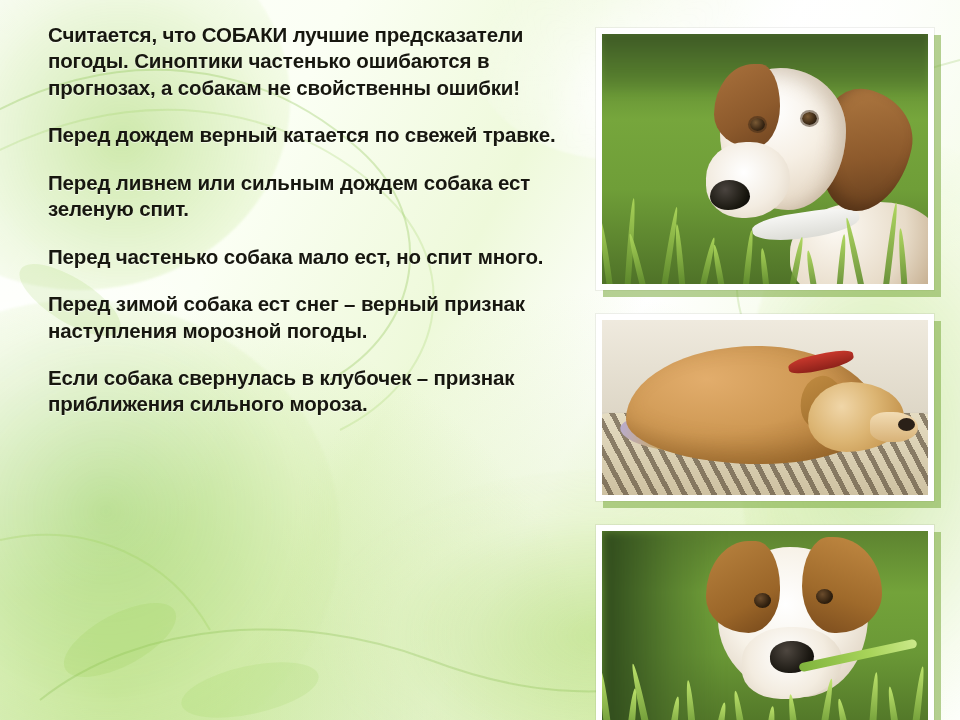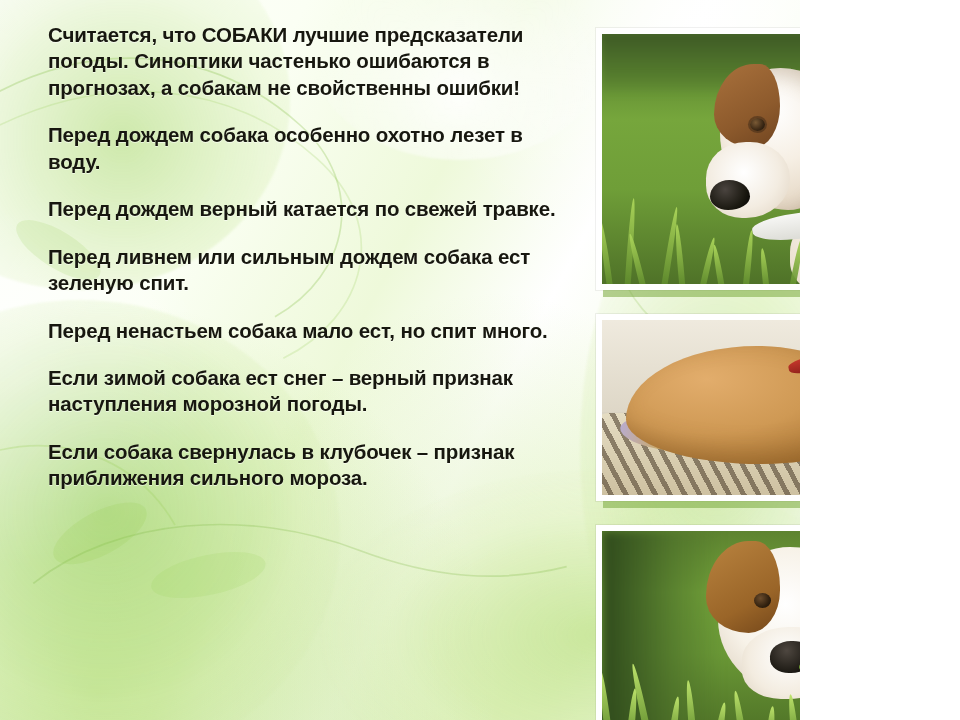--- a/index.html
+++ b/index.html
@@ -9,21 +9,21 @@
   body {
     width: 960px;
     height: 720px;
     overflow: hidden;
     font-family: "Liberation Sans", sans-serif;
     background: #ffffff;
   }
 
   .slide {
     position: relative;
-    width: 800px;
+    width: 960px;
     height: 720px;
     overflow: hidden;
     background:
       radial-gradient(circle at 88% 4%, rgba(255,255,255,0.85) 0%, rgba(255,255,255,0) 28%),
       radial-gradient(circle at 2% 52%, rgba(255,255,255,0.75) 0%, rgba(255,255,255,0) 22%),
       radial-gradient(ellipse at 12% 96%, rgba(163,214,92,0.55) 0%, rgba(255,255,255,0) 40%),
       radial-gradient(ellipse at 62% 100%, rgba(190,226,128,0.5) 0%, rgba(255,255,255,0) 42%),
       linear-gradient(118deg, #ffffff 0%, #fbfff4 26%, #eef9da 45%, #ffffff 60%, #f2fbe2 78%, #ffffff 100%);
   }
 
@@ -347,25 +347,24 @@
     <path d="M960,60 C840,90 760,160 740,250 C720,340 790,420 900,440" fill="none" stroke="rgba(125,185,60,0.20)" stroke-width="2"></path>
     <path d="M40,700 C140,620 300,610 430,660 C520,694 600,700 680,680" fill="none" stroke="rgba(120,180,58,0.25)" stroke-width="2"></path>
     <path d="M0,540 C90,520 170,560 210,630" fill="none" stroke="rgba(160,210,95,0.30)" stroke-width="2"></path>
     <ellipse cx="120" cy="640" rx="62" ry="26" fill="rgba(150,205,80,0.18)" transform="rotate(-28 120 640)"></ellipse>
     <ellipse cx="250" cy="690" rx="70" ry="24" fill="rgba(150,205,80,0.15)" transform="rotate(-12 250 690)"></ellipse>
     <ellipse cx="70" cy="300" rx="58" ry="22" fill="rgba(150,205,80,0.16)" transform="rotate(32 70 300)"></ellipse>
   </svg>
 
   <div class="text-column">
     <p class="para">Считается, что СОБАКИ лучшие предсказатели погоды. Синоптики частенько ошибаются в прогнозах, а собакам не свойственны ошибки!</p>
-    <p class="para">Перед дождем собака особенно охотно лезет в воду.</p>
     <p class="para">Перед дождем верный катается по свежей травке.</p>
     <p class="para">Перед ливнем или сильным дождем собака ест зеленую спит.</p>
-    <p class="para">Перед ненастьем собака мало ест, но спит много.</p>
-    <p class="para">Если зимой собака ест снег – верный признак наступления морозной погоды.</p>
+    <p class="para">Перед частенько собака мало ест, но спит много.</p>
+    <p class="para">Перед зимой собака ест снег – верный признак наступления морозной погоды.</p>
     <p class="para">Если собака свернулась в клубочек – признак приближения сильного мороза.</p>
   </div>
 
   <div class="photos">
 
     <div class="photo-frame photo-1">
       <div class="p1-bg"></div>
       <div class="p1-blur-top"></div>
       <div class="p1-body"></div>
       <div class="p1-ear-r"></div>

